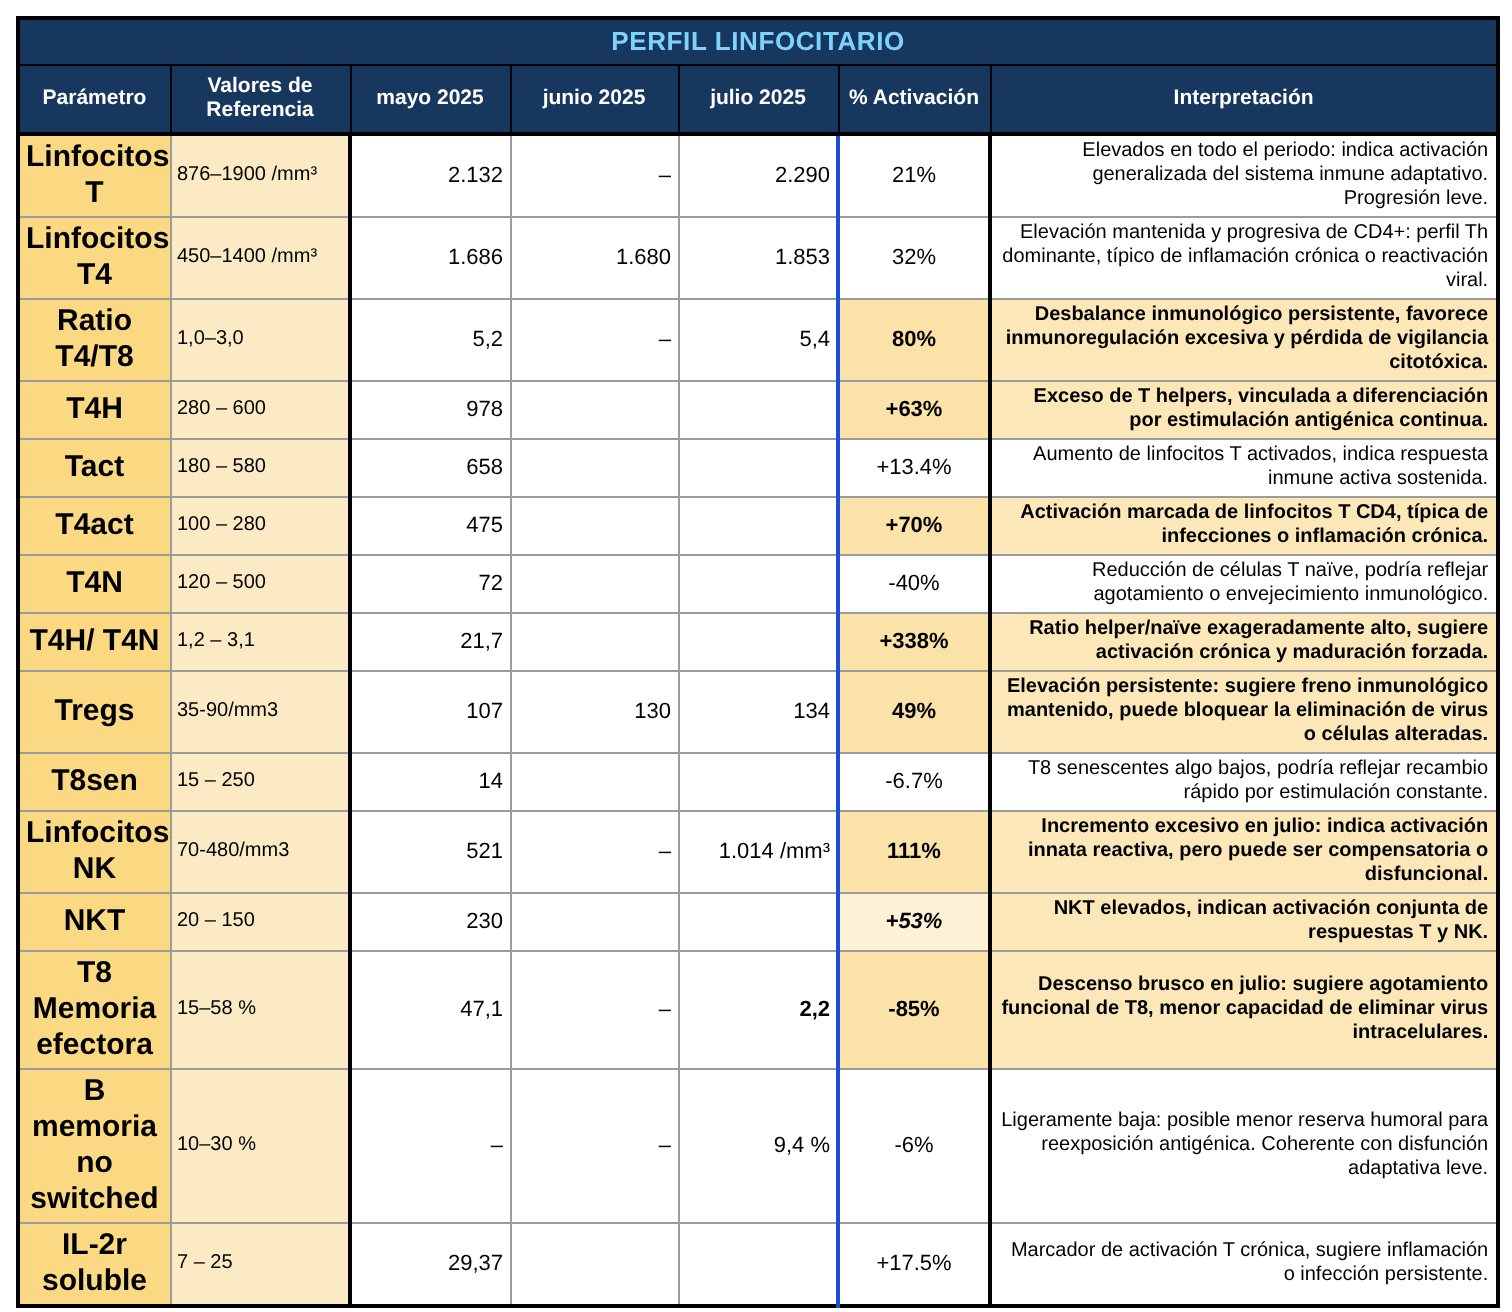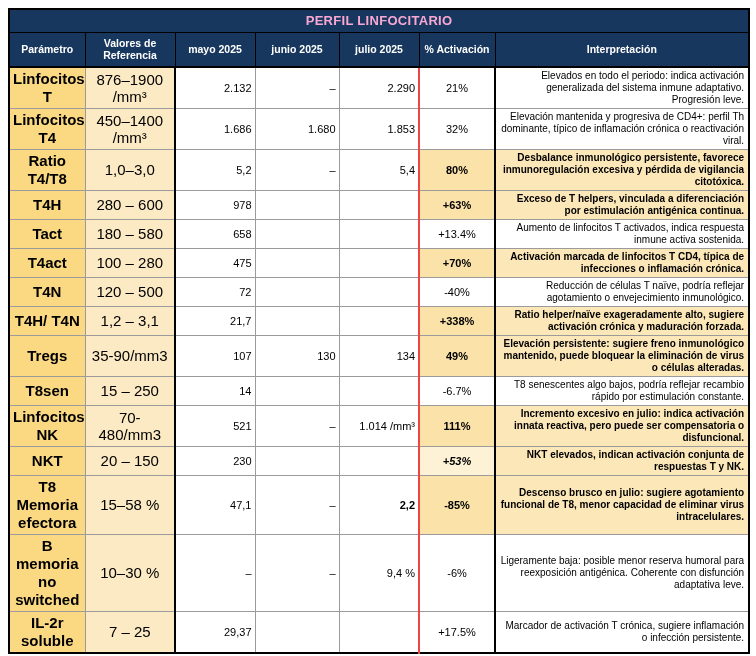--- a/index.html
+++ b/index.html
@@ -26,21 +26,21 @@
   col.c-mayo   { width: 80px; }
   col.c-junio  { width: 84px; }
   col.c-julio  { width: 80px; }
   col.c-dev    { width: 76px; }
   col.c-interp { width: 254px; }
 
   th, td { border: 1px solid #9b9b9b; }
 
   .title-cell {
     background: var(--navy);
-    color: #f9a8d4;
+    color: #7dd3fc;
     font-weight: bold;
     font-size: 13px;
     padding: 3px 2px;
     border: 1px solid #000;
     letter-spacing: .3px;
   }
   thead th {
     background: var(--navy);
     color: #fff;
     font-weight: bold;
@@ -57,35 +57,35 @@
 
   td.param {
     background: var(--paramBg);
     font-weight: bold;
     font-size: 15px;
     text-align: center;
     line-height: 1.2;
   }
   td.ref {
     background: var(--refBg);
-    font-size: 15px;
-    text-align: center;
+    font-size: 10px;
+    text-align: left;
     border-right: 2px solid #000;
   }
   td.val {
     background: #fff;
     font-size: 11px;
     text-align: right;
   }
   td.val.bold { font-weight: bold; }
   td.dev {
     background: #fff;
     font-size: 11px;
     text-align: center;
-    border-left: 2px solid #ef4444;
+    border-left: 2px solid #1d4ed8;
     border-right: 2px solid #000;
   }
   td.dev.hl       { background: var(--hlBg); font-weight: bold; margin-left: 28px; }
   td.dev.hl-light { background: var(--hlLightBg); font-weight: bold; font-style: italic; }
   td.interp {
     background: #fff;
     font-size: 10px;
     line-height: 1.2;
     padding: 2px 4px;
     text-align: right;

